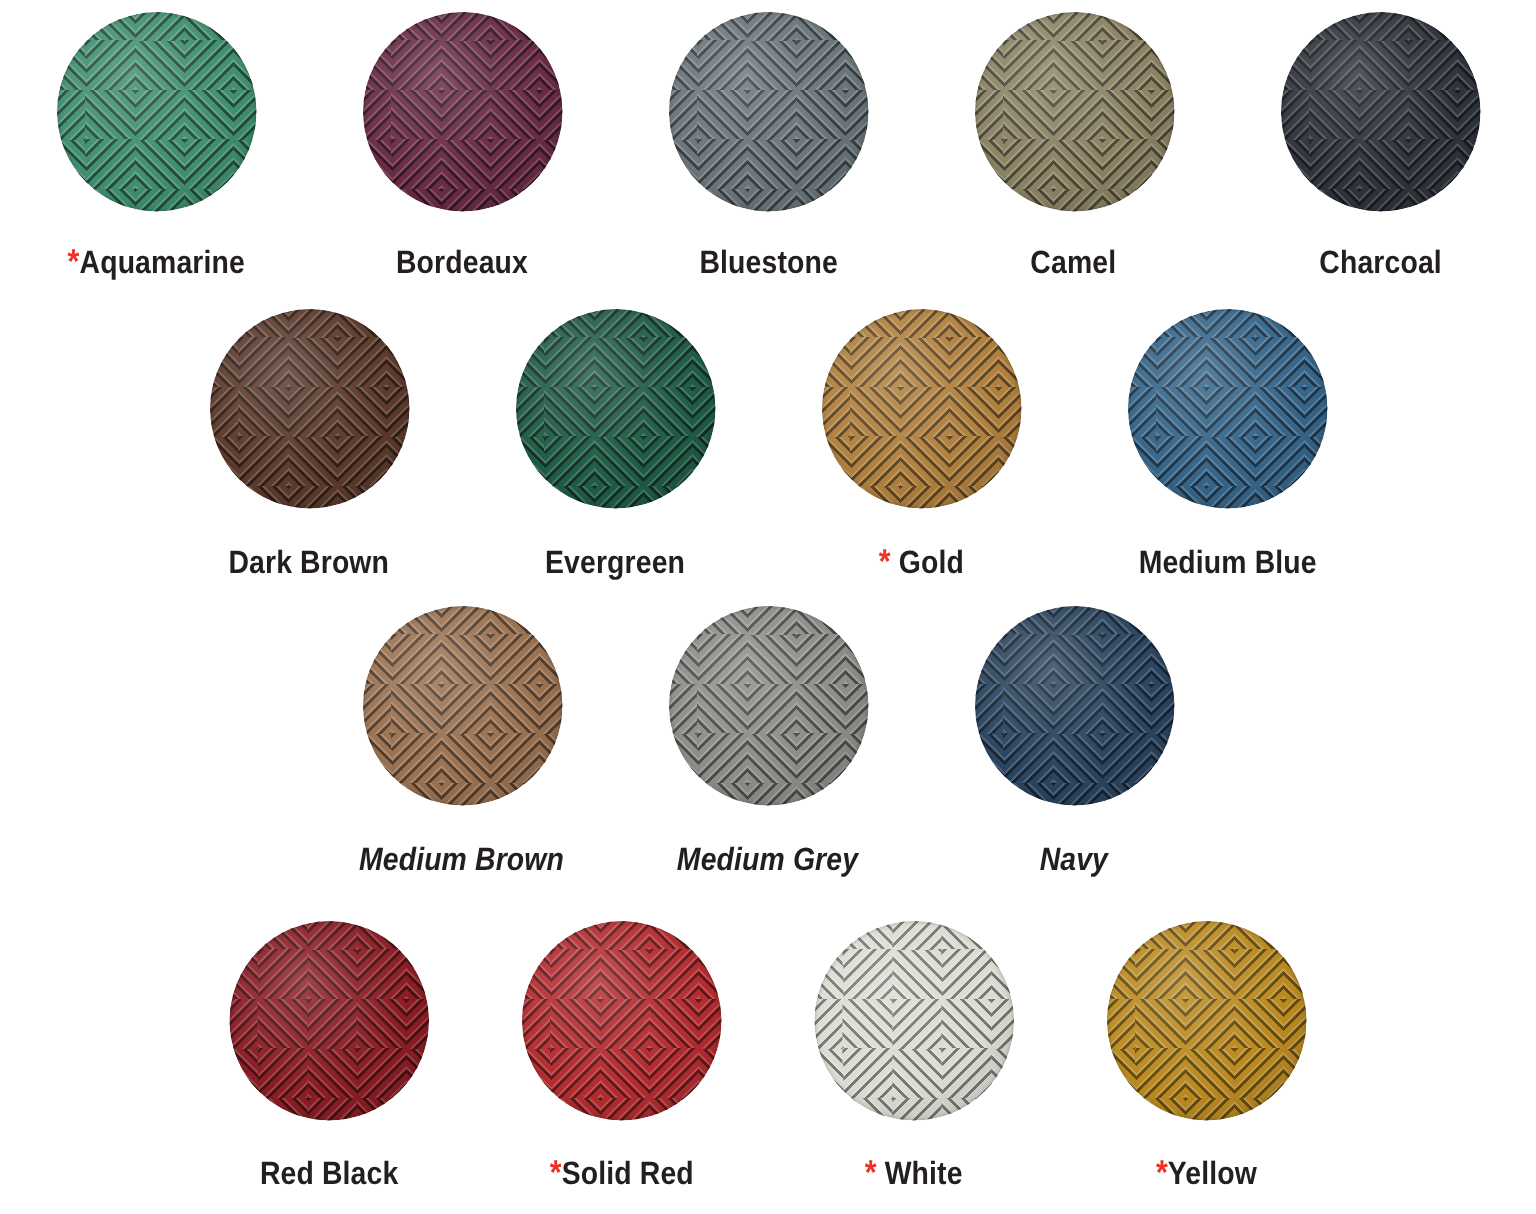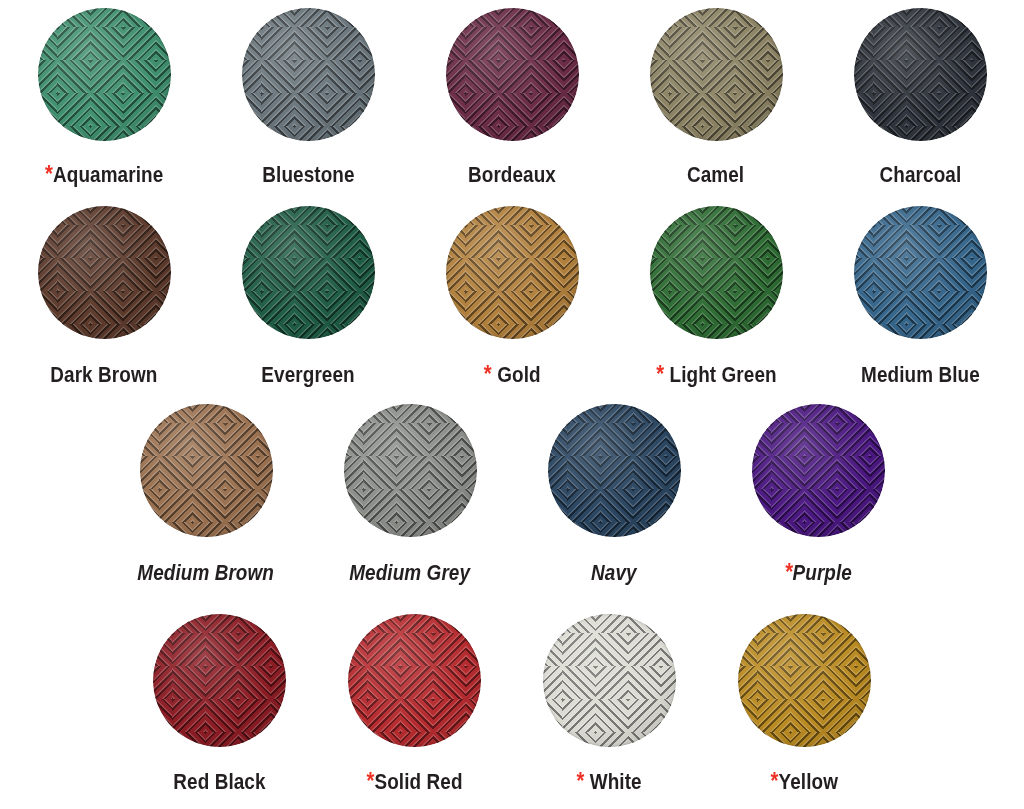--- a/index.html
+++ b/index.html
@@ -161,37 +161,37 @@
           <div class="disc-base" style="background: rgb(63, 143, 110);"></div>
           <div class="disc-weave-a"></div>
           <div class="disc-weave-b"></div>
           <div class="disc-shade"></div>
           <div class="disc-rim"></div>
         </div>
         <div class="swatch-label"><span class="label-star" style="color: rgb(238, 49, 36);">*</span><span style="white-space: pre;"></span><span class="label-text" style="color: rgb(35, 31, 32);">Aquamarine</span></div>
       </div>
       <div class="swatch-cell">
         <div class="swatch-disc">
+          <div class="disc-base" style="background: rgb(106, 43, 70);"></div>
+          <div class="disc-weave-a"></div>
+          <div class="disc-weave-b"></div>
+          <div class="disc-shade"></div>
+          <div class="disc-rim"></div>
+        </div>
+        <div class="swatch-label"><span class="label-star" style="color: rgb(238, 49, 36);"></span><span style="white-space: pre;"></span><span class="label-text" style="color: rgb(35, 31, 32);">Bordeaux</span></div>
+      </div>
+      <div class="swatch-cell">
+        <div class="swatch-disc">
           <div class="disc-base" style="background: rgb(105, 117, 123);"></div>
           <div class="disc-weave-a"></div>
           <div class="disc-weave-b"></div>
           <div class="disc-shade"></div>
           <div class="disc-rim"></div>
         </div>
         <div class="swatch-label"><span class="label-star" style="color: rgb(238, 49, 36);"></span><span style="white-space: pre;"></span><span class="label-text" style="color: rgb(35, 31, 32);">Bluestone</span></div>
-      </div>
-      <div class="swatch-cell">
-        <div class="swatch-disc">
-          <div class="disc-base" style="background: rgb(106, 43, 70);"></div>
-          <div class="disc-weave-a"></div>
-          <div class="disc-weave-b"></div>
-          <div class="disc-shade"></div>
-          <div class="disc-rim"></div>
-        </div>
-        <div class="swatch-label"><span class="label-star" style="color: rgb(238, 49, 36);"></span><span style="white-space: pre;"></span><span class="label-text" style="color: rgb(35, 31, 32);">Bordeaux</span></div>
       </div>
       <div class="swatch-cell">
         <div class="swatch-disc">
           <div class="disc-base" style="background: rgb(139, 130, 99);"></div>
           <div class="disc-weave-a"></div>
           <div class="disc-weave-b"></div>
           <div class="disc-shade"></div>
           <div class="disc-rim"></div>
         </div>
         <div class="swatch-label"><span class="label-star" style="color: rgb(238, 49, 36);"></span><span style="white-space: pre;"></span><span class="label-text" style="color: rgb(35, 31, 32);">Camel</span></div>
@@ -233,30 +233,20 @@
           <div class="disc-base" style="background: rgb(176, 127, 60);"></div>
           <div class="disc-weave-a"></div>
           <div class="disc-weave-b"></div>
           <div class="disc-shade"></div>
           <div class="disc-rim"></div>
         </div>
         <div class="swatch-label"><span class="label-star" style="color: rgb(238, 49, 36);">*</span><span style="white-space: pre;"> </span><span class="label-text" style="color: rgb(35, 31, 32);">Gold</span></div>
       </div>
       <div class="swatch-cell">
         <div class="swatch-disc">
-          <div class="disc-base" style="background: rgb(46, 107, 51);"></div>
-          <div class="disc-weave-a"></div>
-          <div class="disc-weave-b"></div>
-          <div class="disc-shade"></div>
-          <div class="disc-rim"></div>
-        </div>
-        <div class="swatch-label"><span class="label-star" style="color: rgb(238, 49, 36);">*</span><span style="white-space: pre;"> </span><span class="label-text" style="color: rgb(35, 31, 32);">Light Green</span></div>
-      </div>
-      <div class="swatch-cell">
-        <div class="swatch-disc">
           <div class="disc-base" style="background: rgb(53, 101, 138);"></div>
           <div class="disc-weave-a"></div>
           <div class="disc-weave-b"></div>
           <div class="disc-shade"></div>
           <div class="disc-rim"></div>
         </div>
         <div class="swatch-label"><span class="label-star" style="color: rgb(238, 49, 36);"></span><span style="white-space: pre;"></span><span class="label-text" style="color: rgb(35, 31, 32);">Medium Blue</span></div>
       </div>
     </div>
     <div class="swatch-row row-2">
@@ -283,30 +273,20 @@
       <div class="swatch-cell">
         <div class="swatch-disc">
           <div class="disc-base" style="background: rgb(42, 69, 96);"></div>
           <div class="disc-weave-a"></div>
           <div class="disc-weave-b"></div>
           <div class="disc-shade"></div>
           <div class="disc-rim"></div>
         </div>
         <div class="swatch-label"><span class="label-star" style="color: rgb(238, 49, 36);"></span><span style="white-space: pre;"></span><span class="label-text" style="color: rgb(35, 31, 32);">Navy</span></div>
       </div>
-      <div class="swatch-cell">
-        <div class="swatch-disc">
-          <div class="disc-base" style="background: rgb(74, 23, 128);"></div>
-          <div class="disc-weave-a"></div>
-          <div class="disc-weave-b"></div>
-          <div class="disc-shade"></div>
-          <div class="disc-rim"></div>
-        </div>
-        <div class="swatch-label"><span class="label-star" style="color: rgb(238, 49, 36);">*</span><span style="white-space: pre;"></span><span class="label-text" style="color: rgb(35, 31, 32);">Purple</span></div>
-      </div>
     </div>
     <div class="swatch-row row-3">
       <div class="swatch-cell">
         <div class="swatch-disc">
           <div class="disc-base" style="background: rgb(140, 28, 36);"></div>
           <div class="disc-weave-a"></div>
           <div class="disc-weave-b"></div>
           <div class="disc-shade"></div>
           <div class="disc-rim"></div>
         </div>

